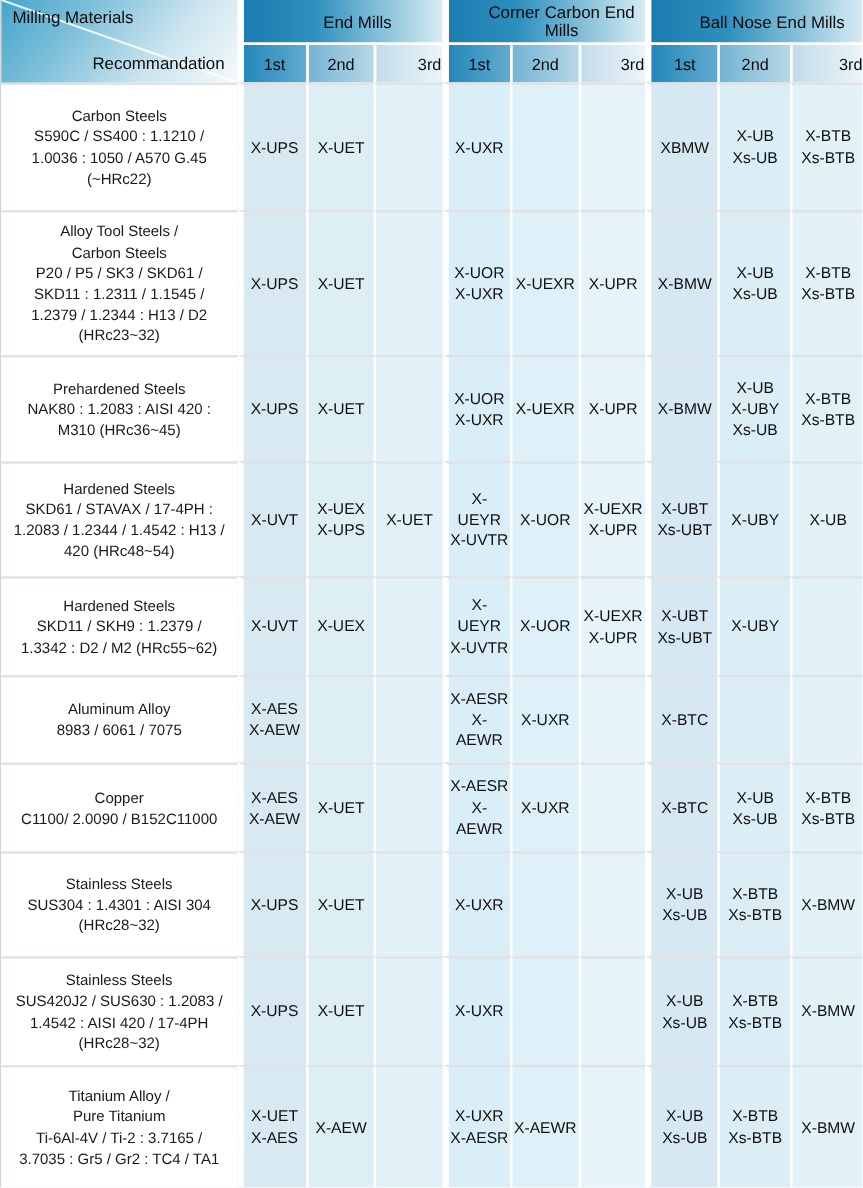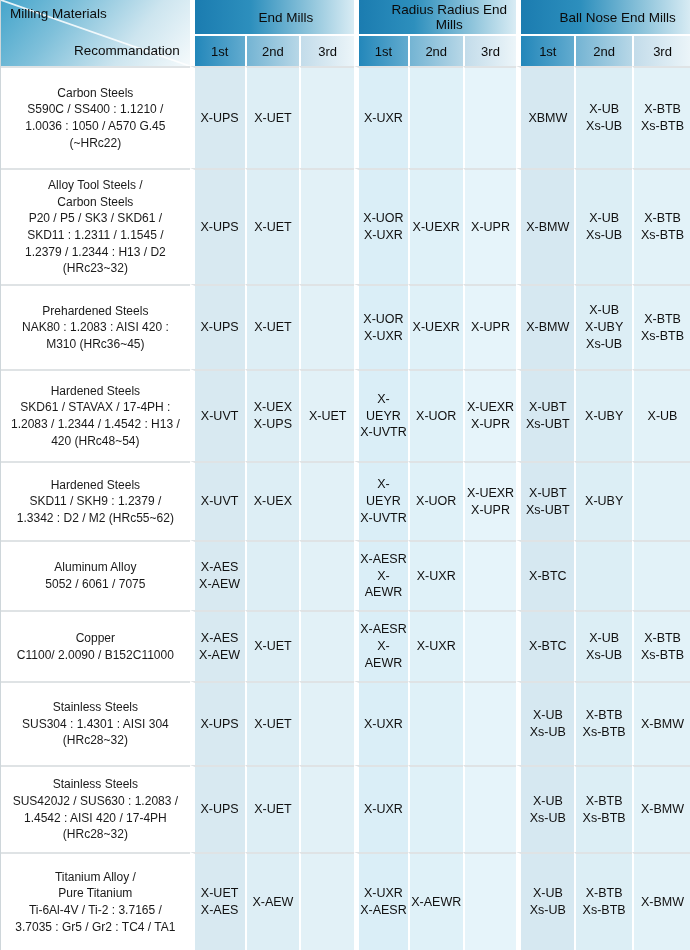--- a/index.html
+++ b/index.html
@@ -23,21 +23,21 @@
     height:30px;font-size:13.5px;color:#0a0a0a;border-left:5px solid #fff;
     background:linear-gradient(to right,#1b7cb0 0%,#2d8fbd 35%,#8ec4db 72%,#d9ecf4 100%);
     padding-left:24px;
   }
   td.rank{
     height:32px;font-size:13px;color:#0a0a0a;border-top:2px solid #fff;border-left:2px solid #fff;
   }
   td.rank.group-start{border-left:5px solid #fff;}
   td.rank.r0{background:linear-gradient(to right,#2387ba,#62abcf);}
   td.rank.r1{background:linear-gradient(to right,#74b4d3,#b7d7e7);}
-  td.rank.r2{background:linear-gradient(to right,#c3dcea,#ecf5f9);}
+  td.rank.r2{background:linear-gradient(to right,#c3dcea,#ecf5f9);text-align:right;}
   
   tr.row td{border-top:2px solid #dfe3e5;}
   td.material{
     background:#fff;font-size:12px;line-height:1.38;white-space:pre-line;color:#1a1a1a;
     padding:4px 6px;
   }
   td.cell{
     font-size:12.5px;line-height:1.35;white-space:pre-line;color:#101010;
     border-left:2px solid #fff;
   }
@@ -69,21 +69,21 @@
         <th class="corner" rowspan="2">
           <span class="svgwrap">
             <svg width="100%" height="100%" viewBox="0 0 186 62" preserveAspectRatio="none">
               <line x1="0" y1="0" x2="186" y2="62" stroke="#ffffff" stroke-width="1.6" opacity="0.85"></line>
             </svg>
           </span>
           <span class="t1">Milling Materials</span>
           <span class="t2">Recommandation</span>
         </th>
         <th class="group" colspan="3">End Mills</th>
-        <th class="group" colspan="3">Radius Radius End Mills</th>
+        <th class="group" colspan="3">Corner Carbon End Mills</th>
         <th class="group" colspan="3">Ball Nose End Mills</th>
       </tr>
       <tr>
         <td class="rank r0 group-start">1st</td>
         <td class="rank r1">2nd</td>
         <td class="rank r2">3rd</td>
         <td class="rank r0 group-start">1st</td>
         <td class="rank r1">2nd</td>
         <td class="rank r2">3rd</td>
         <td class="rank r0 group-start">1st</td>
@@ -178,21 +178,21 @@
           <td class="cell g1 c1">X-UOR</td>
           <td class="cell g1 c2">X-UEXR
 X-UPR</td>
           <td class="cell g2 c0 group-start">X-UBT
 Xs-UBT</td>
           <td class="cell g2 c1">X-UBY</td>
           <td class="cell g2 c2"></td>
         </tr>
         <tr class="row" style="height: 70px;">
     <td class="material">Aluminum Alloy
-5052 / 6061 / 7075</td>
+8983 / 6061 / 7075</td>
   <td class="cell g0 c0 group-start">X-AES
 X-AEW</td>
           <td class="cell g0 c1"></td>
           <td class="cell g0 c2"></td>
           <td class="cell g1 c0 group-start">X-AESR
 X-AEWR</td>
           <td class="cell g1 c1">X-UXR</td>
           <td class="cell g1 c2"></td>
           <td class="cell g2 c0 group-start">X-BTC</td>
           <td class="cell g2 c1"></td>

